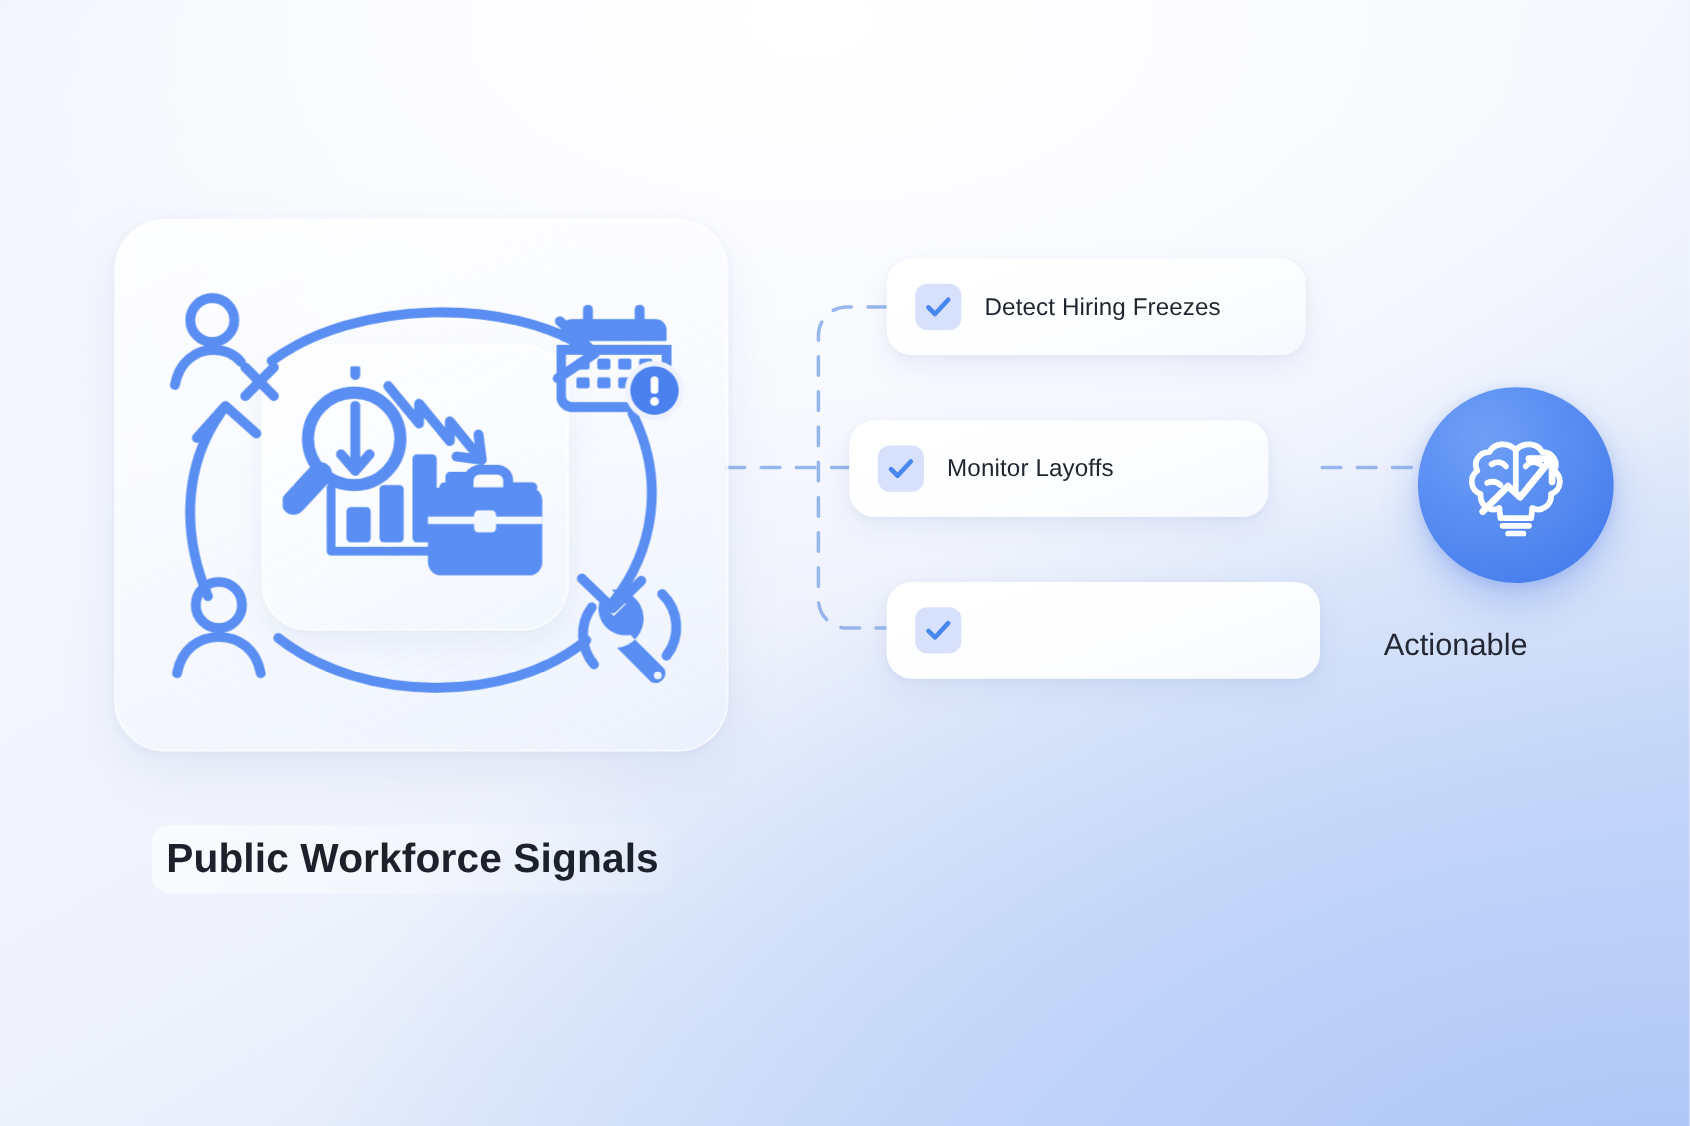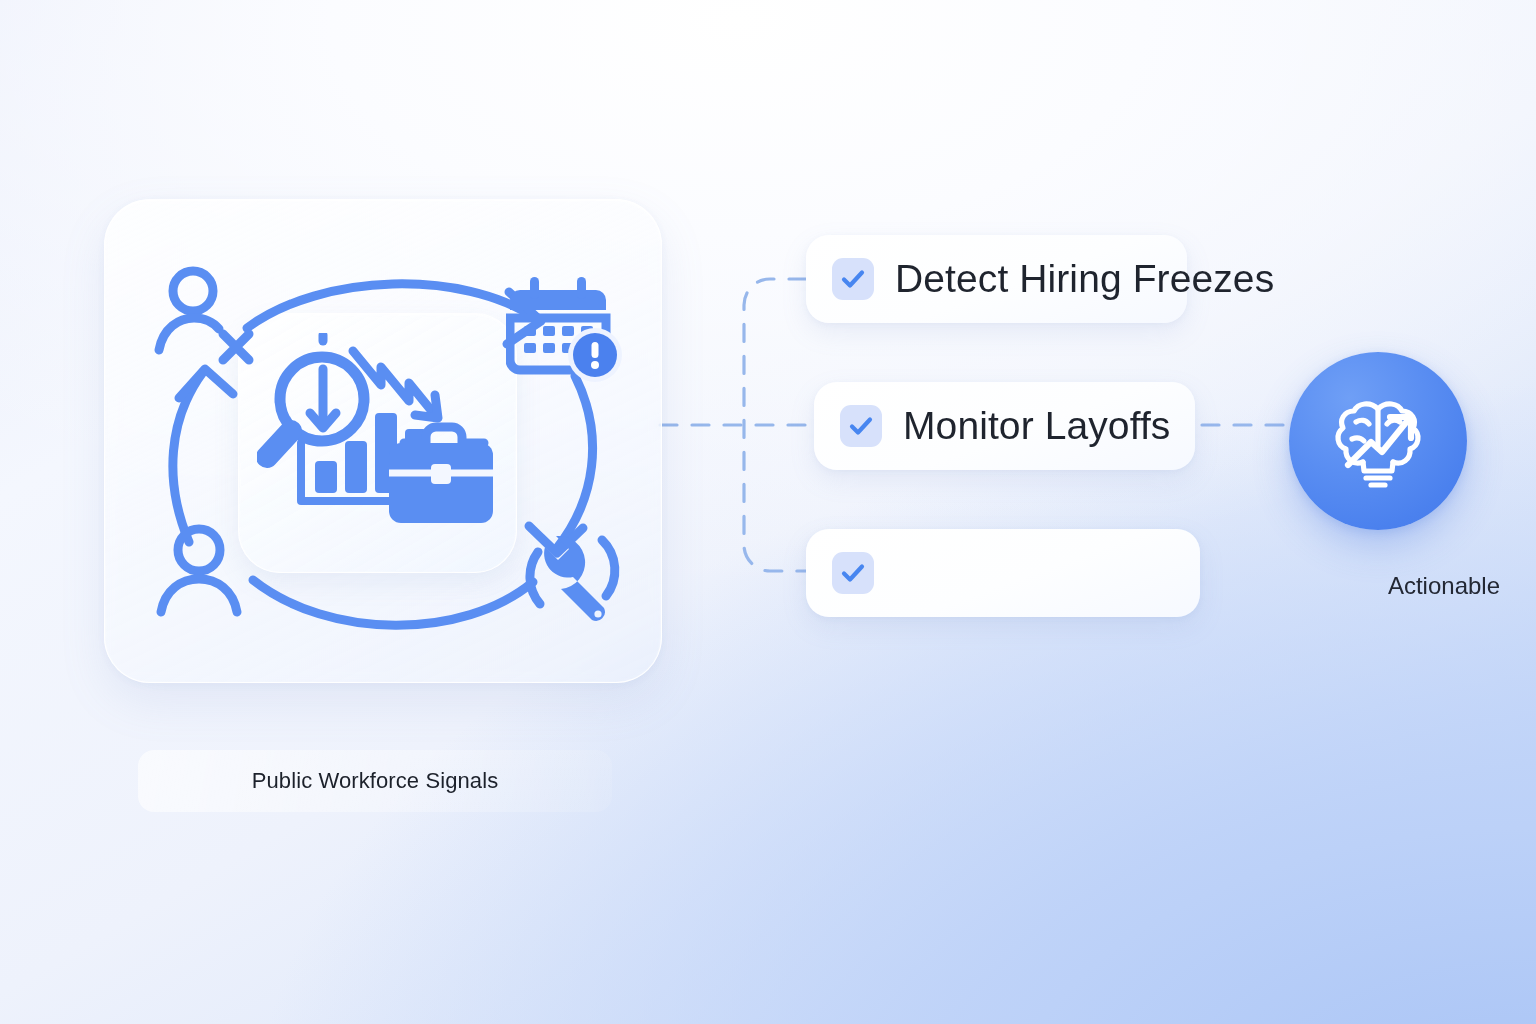--- a/index.html
+++ b/index.html
@@ -71,22 +71,22 @@
     position: absolute;
     left: 138px;
     top: 750px;
     width: 474px;
     height: 62px;
     display: flex;
     align-items: center;
     justify-content: center;
     border-radius: 16px;
     background: linear-gradient(100deg, rgba(255,255,255,0.62) 0%, rgba(255,255,255,0.30) 58%, rgba(255,255,255,0.10) 100%);
-    font-size: 22px;
-    font-weight: normal;
+    font-size: 37px;
+    font-weight: bold;
     color: #1c212b;
     letter-spacing: 0.1px;
   }
 
   
   .check-card {
     position: absolute;
     height: 88px;
     display: flex;
     align-items: center;
@@ -104,27 +104,27 @@
     width: 42px;
     height: 42px;
     flex: 0 0 42px;
     border-radius: 11px;
     background: #d7e1fb;
     display: flex;
     align-items: center;
     justify-content: center;
   }
   .check-card .label {
-    font-size: 39px;
+    font-size: 22px;
     color: #1f242e;
     letter-spacing: 0.1px;
   }
 
   #card-0 { left: 806px; top: 235px; width: 381px; }
-  #card-1 { left: 814px; top: 382px; width: 381px; }
+  #card-1 { left: 772px; top: 382px; width: 381px; }
   #card-2 { left: 806px; top: 529px; width: 394px; }
 
   
   #insight-node {
     position: absolute;
     left: 1289px;
     top: 352px;
     width: 178px;
     height: 178px;
     border-radius: 50%;
@@ -134,22 +134,22 @@
       0 3px 10px rgba(72,120,225,0.18);
     display: flex;
     align-items: center;
     justify-content: center;
   }
   #insight-caption {
     position: absolute;
     left: 1258px;
     top: 566px;
     width: 242px;
-    text-align: right;
-    font-size: 24px;
+    text-align: left;
+    font-size: 28px;
     line-height: 40px;
     color: #232834;
   }
   #insight-caption span { display: block; }
 </style>
 </head>
 <body>
 
 <div id="stage">
 

